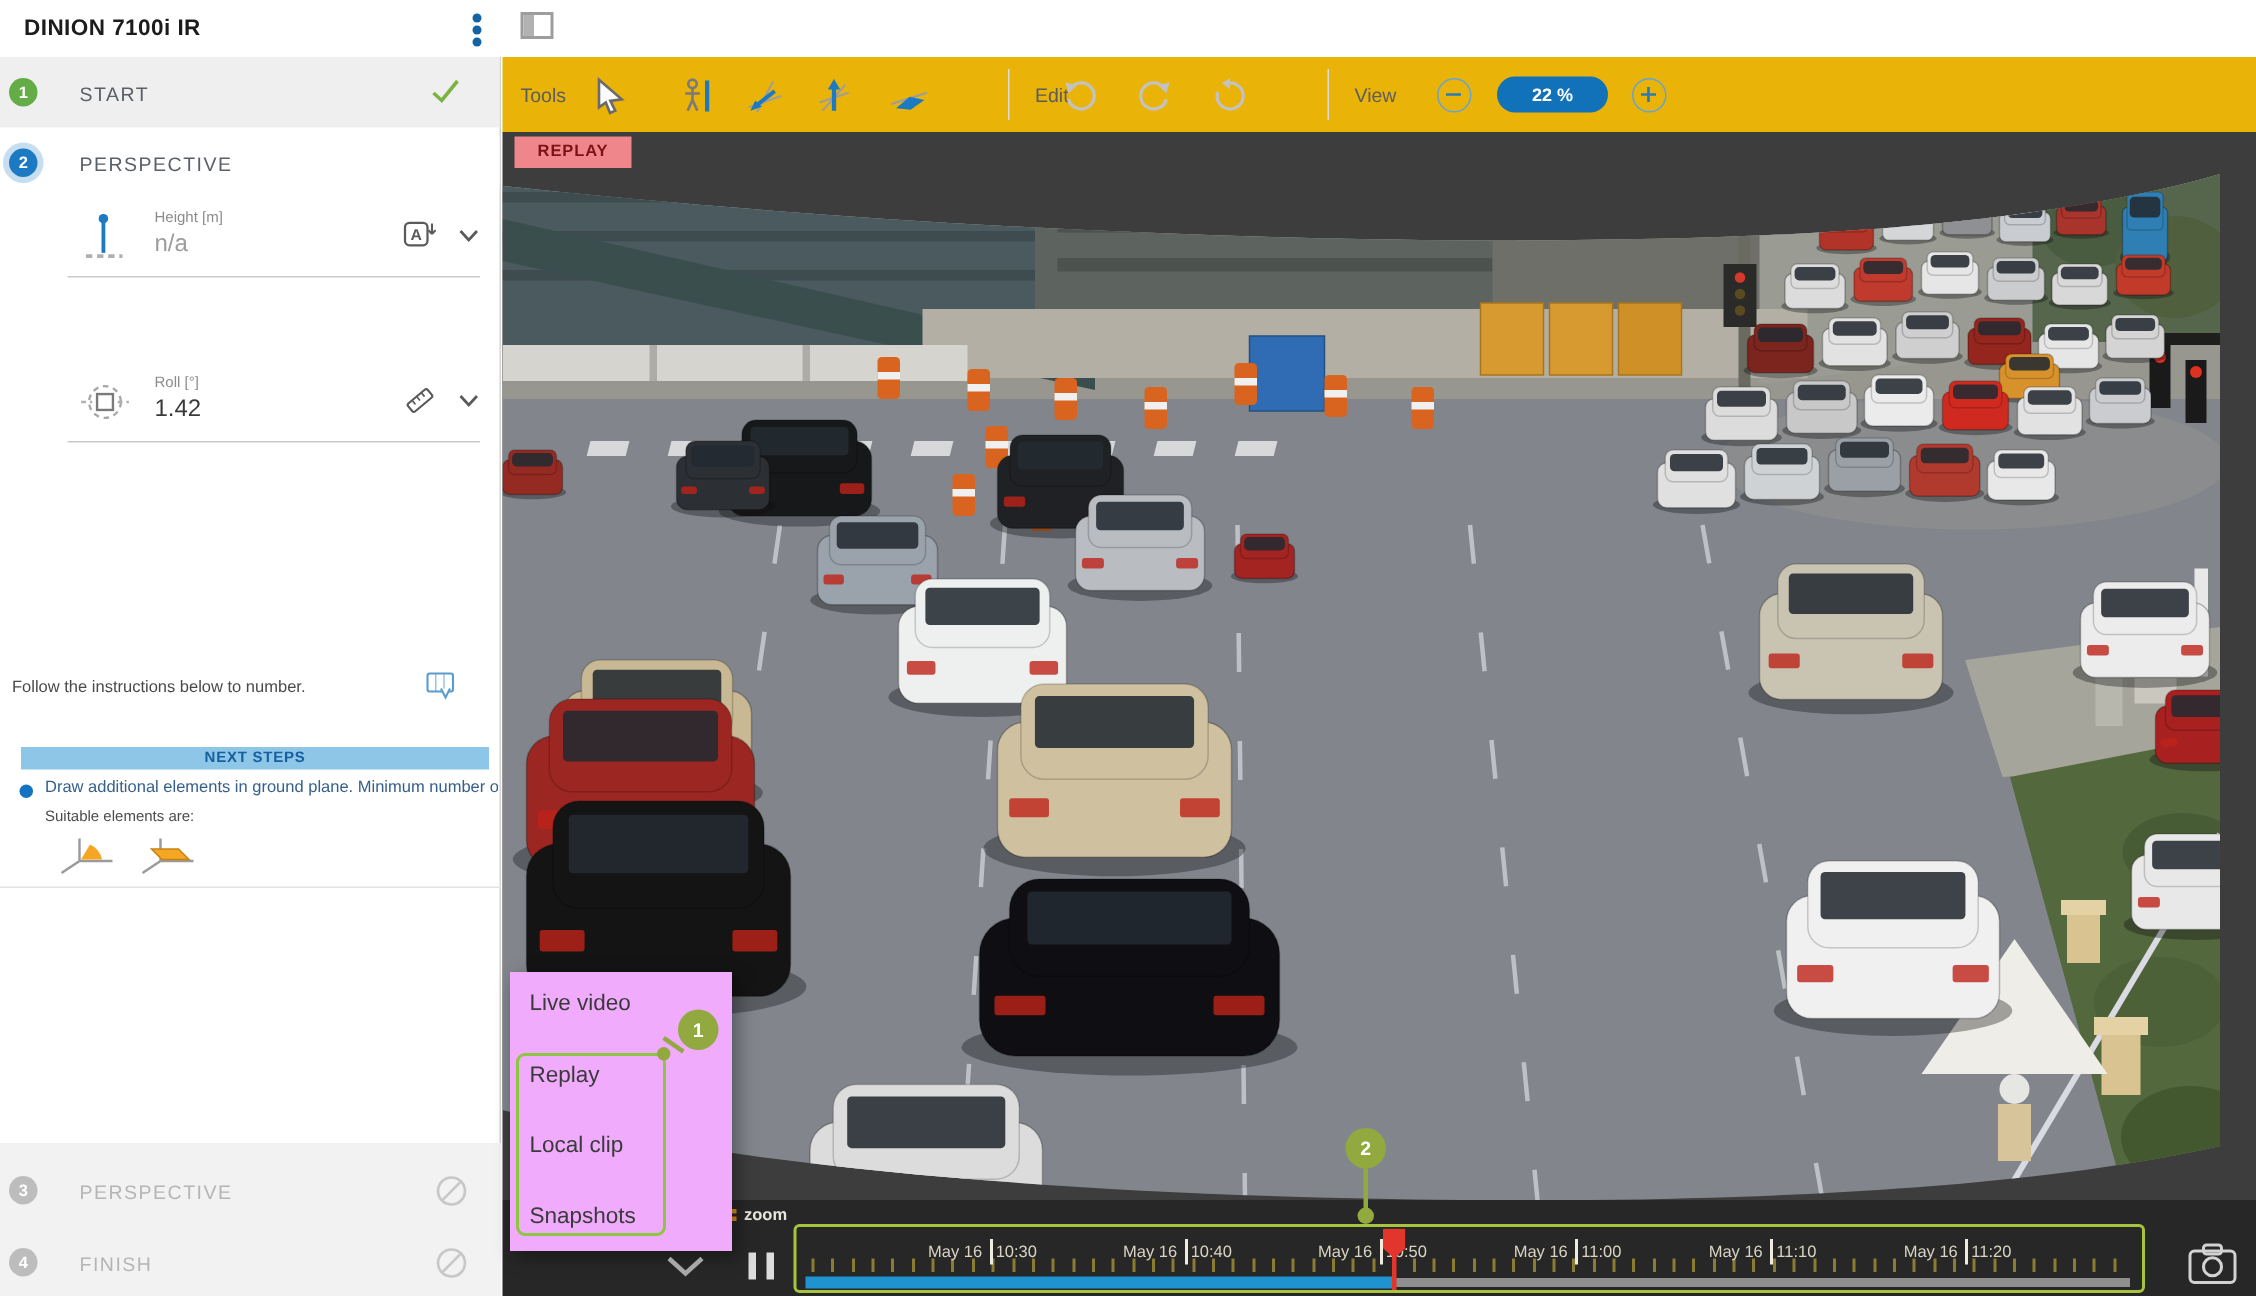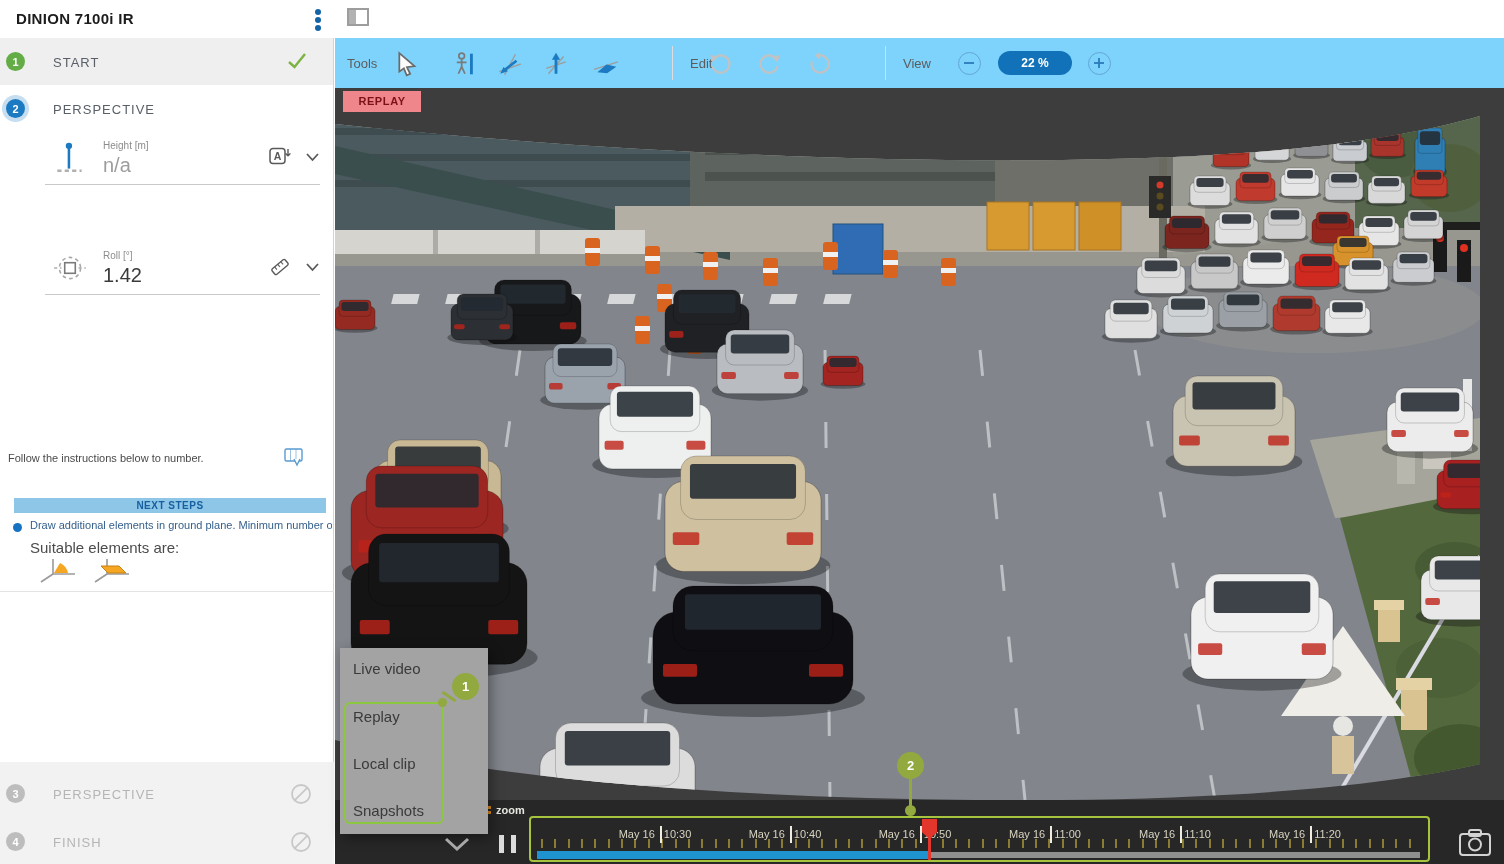--- a/index.html
+++ b/index.html
@@ -25,44 +25,44 @@
   .row-start .step-label{top:17px;}
   .row-persp{top:53px;height:34px;background:#fff;}
   .row-persp .step-circle{top:8px;background:#1b7ac2;box-shadow:0 0 0 4px rgba(27,122,194,.25);}
   .row-persp .step-label{top:11px;}
   .check-icon{position:absolute;right:26px;top:14px;width:20px;height:18px;}
 
   .field{position:absolute;left:0;width:334px;height:55px;}
   .field .divider{position:absolute;left:45px;right:14px;bottom:0;height:1px;background:#c9c9c9;}
   .field-icon{position:absolute;left:52px;top:10px;width:36px;height:36px;}
   .field-label{position:absolute;left:103px;top:10px;font-size:10px;color:#8c8c8c;}
-  .field-value{position:absolute;left:103px;top:24px;font-size:20px;color:#3a3a3a;}
+  .field-value{position:absolute;left:103px;top:24px;font-size:16px;color:#3a3a3a;}
   .field-value.na{color:#9d9d9d;}
   .field-action{position:absolute;right:42px;top:15px;width:24px;height:24px;cursor:pointer;}
   .field-chevron{position:absolute;right:14px;top:22px;width:15px;height:10px;cursor:pointer;}
 
   .instructions{position:absolute;left:8px;top:414px;font-size:11px;color:#4a4a4a;}
   .instructions-icon{position:absolute;right:28px;top:408px;width:22px;height:22px;}
   .next-banner{position:absolute;left:14px;top:460px;width:312px;height:15px;background:#8ec6e8;color:#17609f;
                font-size:10px;font-weight:bold;text-align:center;line-height:15px;letter-spacing:.5px;}
   .bullet{position:absolute;left:13px;top:485px;width:9px;height:9px;border-radius:50%;background:#1673c2;}
   .next-item{position:absolute;left:30px;top:481px;width:302px;font-size:11px;color:#35608c;white-space:nowrap;overflow:hidden;}
-  .next-sub{position:absolute;left:30px;top:501px;font-size:15px;color:#4c4c4c;}
+  .next-sub{position:absolute;left:30px;top:501px;font-size:10px;color:#4c4c4c;}
   .suitable{position:absolute;left:38px;top:518px;display:flex;gap:14px;}
   .section-divider{position:absolute;left:0;top:553px;width:334px;height:1px;background:#e3e3e3;}
 
   .sidebar-bottom{position:absolute;left:0;top:724px;width:334px;height:102px;background:#f2f2f2;}
   .row-verif{top:732px;height:48px;}
   .row-finish{top:780px;height:46px;}
   .row-verif .step-circle,.row-finish .step-circle{background:#bdbdbd;top:14px;}
   .row-verif .step-label,.row-finish .step-label{color:#b5b5b5;top:17px;}
   .blocked-icon{position:absolute;right:22px;top:13px;width:22px;height:22px;}
 
   
-  .toolbar{position:absolute;left:335px;top:38px;width:1169px;height:50px;background:#7dd3fc;}
+  .toolbar{position:absolute;left:335px;top:38px;width:1169px;height:50px;background:#eab308;}
   .tb-label{position:absolute;top:18px;font-size:13px;color:#5c5c5c;}
   .tb-icon{position:absolute;top:13px;width:26px;height:26px;cursor:pointer;}
   .tb-sep{position:absolute;top:8px;width:1px;height:34px;background:#dcdcdc;}
   .zoom-minus,.zoom-plus{position:absolute;top:14px;width:23px;height:23px;border:1.5px solid #63a5d6;border-radius:50%;
       box-sizing:border-box;cursor:pointer;}
   .zoom-pill{position:absolute;left:663px;top:13px;width:74px;height:24px;background:#1272b9;border-radius:12px;
       color:#fff;font-size:12px;font-weight:bold;text-align:center;line-height:24px;cursor:pointer;}
 
   
   .video{position:absolute;left:335px;top:88px;width:1169px;height:712px;background:#3d3d3d;}
@@ -90,21 +90,21 @@
   .camera-btn{position:absolute;left:1122px;top:28px;width:36px;height:30px;cursor:pointer;}
 
   
   .callout-circle{position:absolute;width:27px;height:27px;border-radius:50%;background:#92a940;color:#fff;
       font-size:13px;font-weight:bold;display:flex;align-items:center;justify-content:center;}
   .c2-circle{left:897px;top:752px;}
   .c2-line{position:absolute;left:909px;top:779px;width:3px;height:28px;background:#92a940;}
   .c2-dot{position:absolute;left:905px;top:805px;width:11px;height:11px;border-radius:50%;background:#92a940;}
 
   
-  .dropdown{position:absolute;left:340px;top:648px;width:148px;height:186px;background:#a3a3a3;
+  .dropdown{position:absolute;left:340px;top:648px;width:148px;height:186px;background:#f0abfc;
       box-shadow:3px 4px 12px rgba(0,0,0,.38);}
   .dd-item{position:absolute;left:13px;font-size:15px;color:#3a3a3a;cursor:pointer;white-space:nowrap;}
   .dd-highlight{position:absolute;left:4px;top:54px;width:100px;height:122px;border:2px solid #8dc63f;border-radius:6px;box-sizing:border-box;}
   .c1-circle{left:112px;top:25px;}
   .c1-line{position:absolute;left:101px;top:47px;width:16px;height:3px;background:#92a940;transform:rotate(35deg);}
   .c1-dot{position:absolute;left:98px;top:50px;width:9px;height:9px;border-radius:50%;background:#92a940;}
   .dd-chevron{position:absolute;left:443px;top:836px;width:28px;height:16px;cursor:pointer;}
 </style>
 </head>
 <body>

